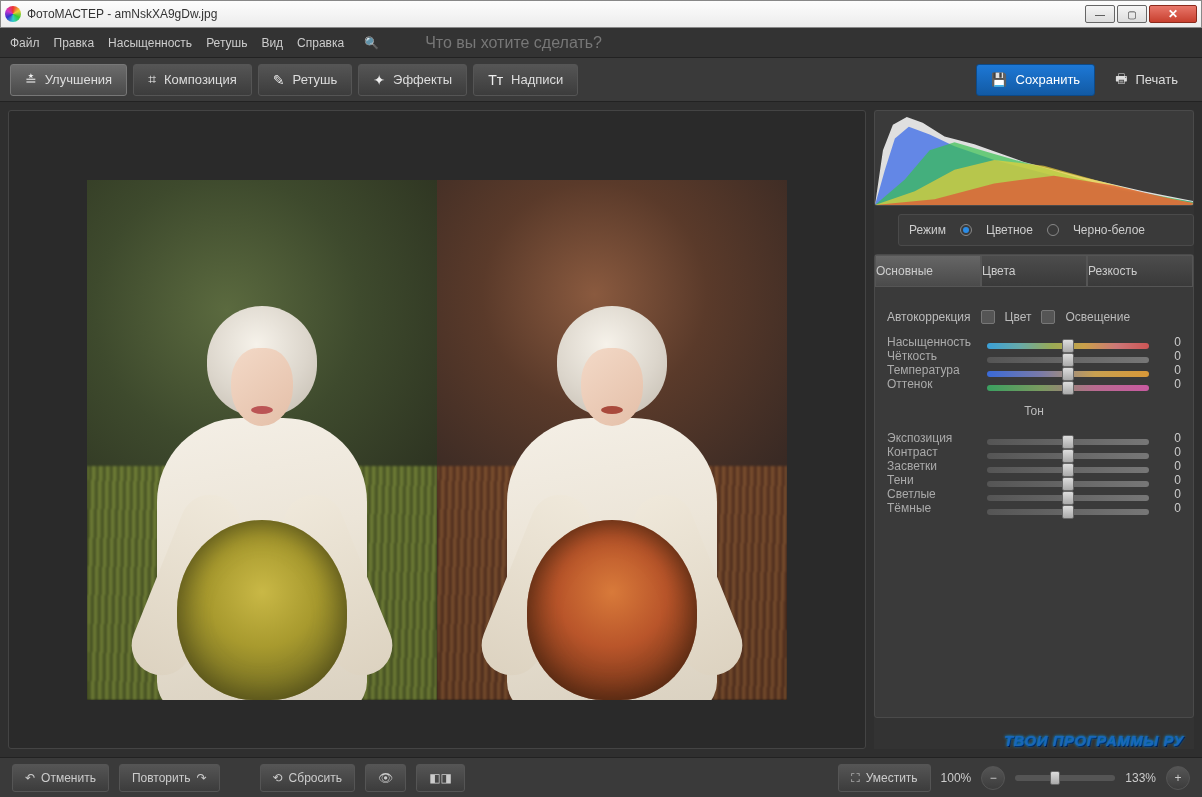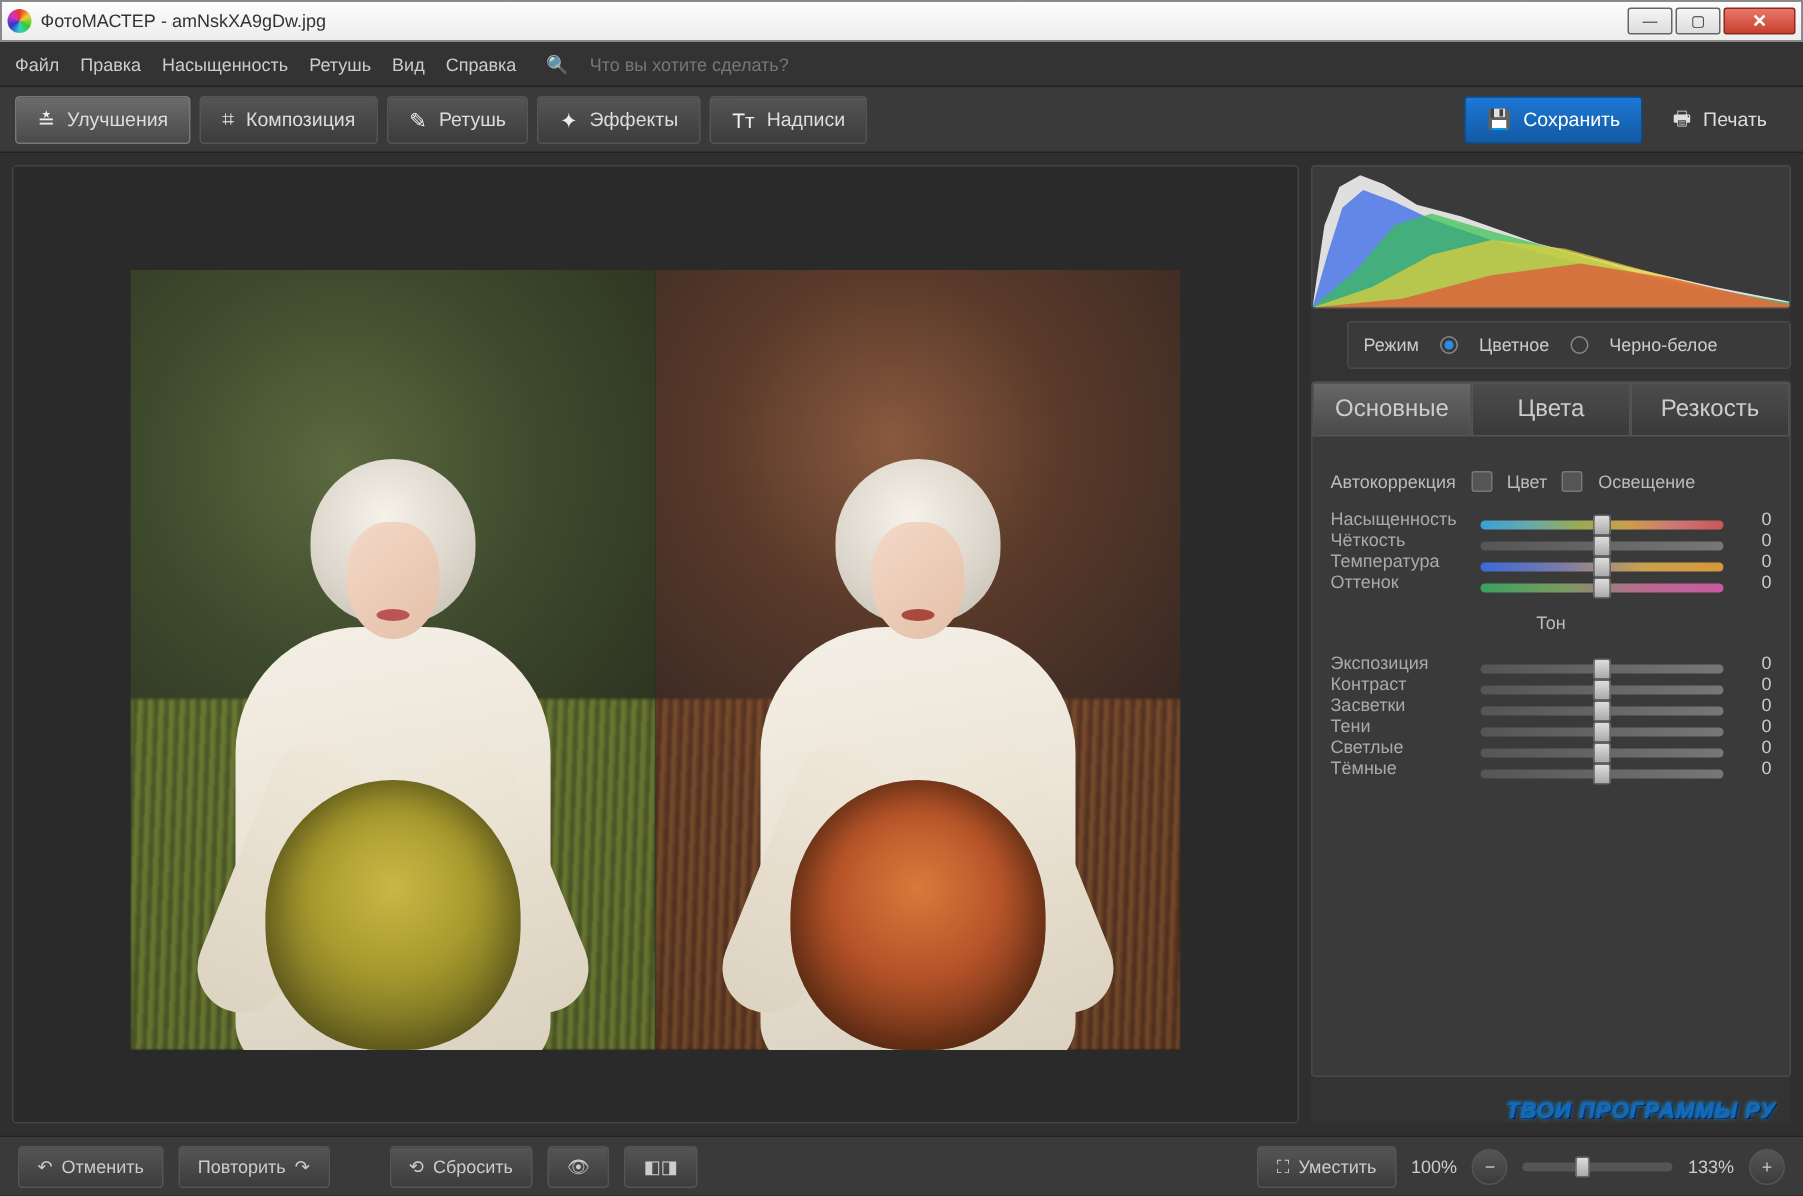--- a/index.html
+++ b/index.html
@@ -12,21 +12,21 @@
 .win-btn { width: 30px; height: 18px; margin-left: 2px; border: 1px solid #666; border-radius: 2px; background: linear-gradient(#f5f5f5,#ddd); display: flex; align-items: center; justify-content: center; font-size: 10px; }
 .win-btn.close { width: 48px; background: linear-gradient(#e8776a,#c8402f); color: #fff; border-color: #8a2a1c; font-weight: bold; font-size: 12px; }
 
 
 .app { height: calc(797px - 28px); background: #2f2f2f; display: flex; flex-direction: column; }
 
 
 .menubar { height: 30px; background: #333; display: flex; align-items: center; padding: 0 10px; gap: 14px; font-size: 12px; color: #ccc; border-bottom: 1px solid #222; }
 .menubar .menu-item { cursor: pointer; }
 .menubar .search-icon { color: #888; margin-left: 6px; }
-.menubar .search-hint { color: #777; font-size: 12px; }
+.menubar .search-hint { color: #777; font-size: 16px; margin-left: 32px; }
 
 
 .tooltabs { height: 44px; background: #3a3a3a; display: flex; align-items: center; padding: 0 10px; gap: 6px; border-bottom: 1px solid #222; }
 .tooltab { height: 32px; padding: 0 14px; display: flex; align-items: center; gap: 8px; color: #ddd; font-size: 13px; border: 1px solid #555; border-radius: 3px; background: linear-gradient(#555,#3c3c3c); cursor: pointer; }
 .tooltab.active { background: linear-gradient(#6c6c6c,#4a4a4a); border-color: #777; }
 .tooltab .tab-icon { color: #eee; font-size: 14px; }
 .tooltabs .spacer { flex: 1; }
 .btn-primary { height: 32px; padding: 0 14px; background: linear-gradient(#1d78d6,#125aa4); border: 1px solid #0d4a88; border-radius: 3px; color: #fff; font-size: 13px; display: flex; align-items: center; gap: 8px; cursor: pointer; }
 .btn-ghost { height: 32px; padding: 0 14px; color: #ddd; font-size: 13px; display: flex; align-items: center; gap: 8px; cursor: pointer; }
 
@@ -62,21 +62,21 @@
 .histogram { height: 96px; position: relative; overflow: hidden; }
 .histogram svg { width: 100%; height: 100%; display:block; }
 
 
 .mode-row { display:flex; align-items:center; padding: 8px 10px; gap: 14px; color:#ccc; font-size:12px;margin-left:24px; }
 .radio { width: 12px; height:12px; border-radius:50%; border:1px solid #888; display:inline-flex; align-items:center; justify-content:center;}
 .radio.sel::after{content:"";width:6px;height:6px;border-radius:50%;background:#2b8ce6;}
 
 
 .subtabs { display:flex; }
-.subtab { flex:1; text-align:center; padding:8px 0; font-size:16px; color:#ccc; background: linear-gradient(#4c4c4c,#3a3a3a); border: 1px solid #555; cursor:pointer;}
+.subtab { flex:1; padding:8px 0; font-size:12px; color:#ccc; background: linear-gradient(#4c4c4c,#3a3a3a); border: 1px solid #555; cursor:pointer;}
 .subtab.active { background: linear-gradient(#666,#4a4a4a); }
 
 
 .sliders { padding: 10px 12px; display:flex; flex-direction:column; gap: 11px; font-size:12px; color:#bbb;}
 .auto-row { display:flex; align-items:center; gap: 10px; margin-top: 13px;}
 .checkbox { width:14px;height:14px; background:#555; border:1px solid #777; border-radius:2px;}
 .slider-row { display:flex; align-items:flex-end; gap:10px;}
 .slider-label { width: 90px; color:#aaa;}
 .slider-track { flex:1; height:6px; border-radius:3px; background: linear-gradient(90deg,#555,#777); position:relative;}
 .slider-track.hue { background: linear-gradient(90deg,#3aa0d8,#6aa,#9a5,#caa04a,#c77,#c55);}

